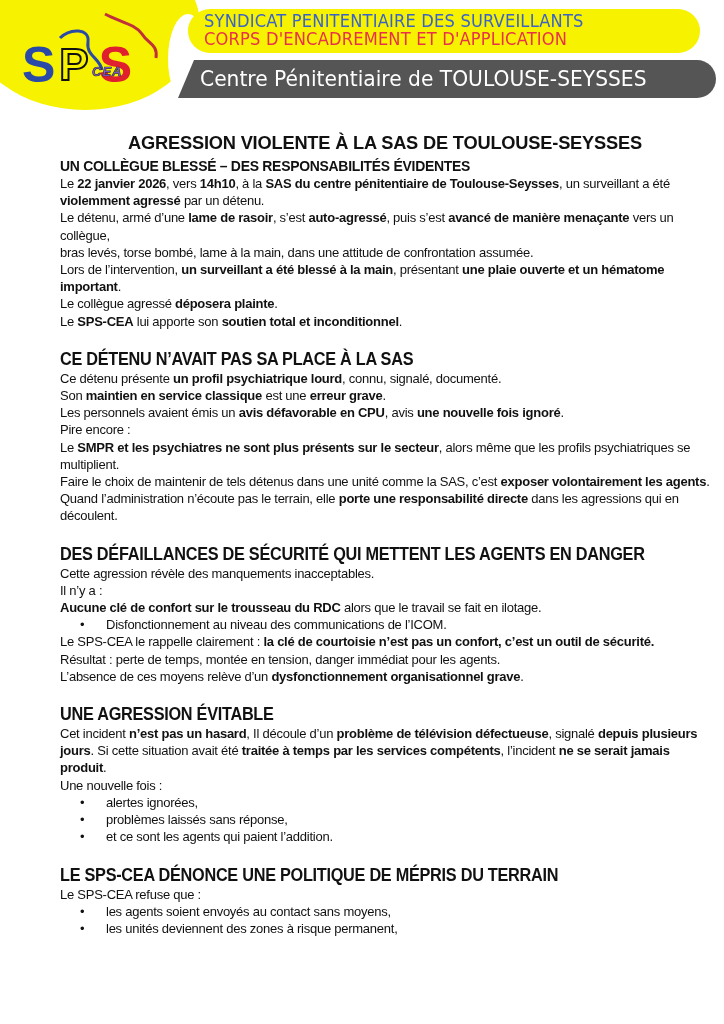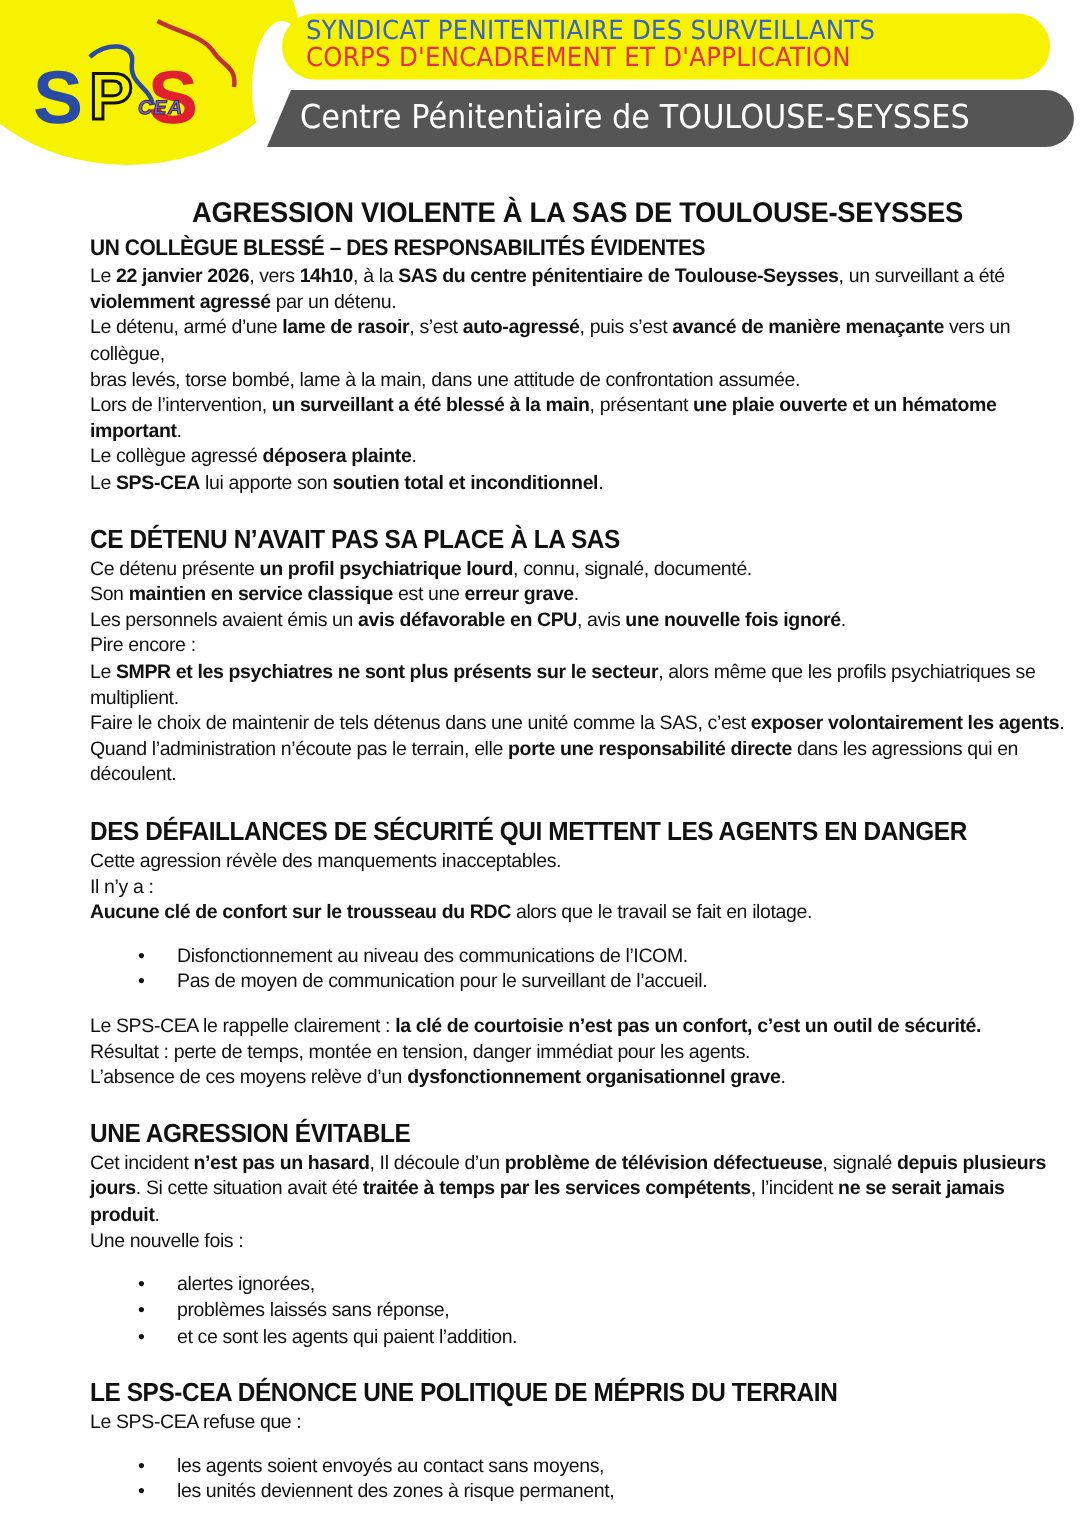--- a/index.html
+++ b/index.html
@@ -40,21 +40,21 @@
   
   .doc { position: absolute; left: 60px; top: 132px; width: 650px; }
   .doc-title { font-weight: bold; font-size: 19px; text-align: center; margin: 0 0 2px 0;
                letter-spacing: -0.2px; transform: scaleX(0.96); }
   .section-title { font-weight: bold; font-size: 17.5px; margin: 0; line-height: 22px;
                    letter-spacing: -0.3px; transform: scaleX(0.93); transform-origin: left; white-space: nowrap; }
   .section-title.first { font-size: 15px; line-height: 19px; }
   .section { margin-bottom: 18px; }
   .p { font-size: 13px; line-height: 17.2px; margin: 0; letter-spacing: -0.25px; }
   .p b { font-weight: bold; }
-  ul.bullets { margin: 12px; padding: 0 0 0 20px; list-style: none; }
+  ul.bullets { margin: 0; padding: 0 0 0 20px; list-style: none; }
   ul.bullets li { font-size: 13px; line-height: 17.2px; position: relative; padding-left: 26px;
                   letter-spacing: -0.25px; }
   ul.bullets li::before { content: "\2022"; position: absolute; left: 0; top: 0; font-size: 13px; }
 </style>
 </head>
 <body>
 
 <div class="header">
   <div class="logo-disc"></div>
   <div class="logo-white-arc"></div>
@@ -98,21 +98,20 @@
         <p class="p"><span>Faire le choix de maintenir de tels détenus dans une unité comme la SAS, c’est </span><b>exposer volontairement les agents</b><span>.</span></p>
         <p class="p"><span>Quand l’administration n’écoute pas le terrain, elle </span><b>porte une responsabilité directe</b><span> dans les agressions qui en découlent.</span></p>
       </div>
       <div class="section">
         <h2 class="section-title">DES DÉFAILLANCES DE SÉCURITÉ QUI METTENT LES AGENTS EN DANGER</h2>
         <p class="p"><span>Cette agression révèle des manquements inacceptables.</span></p>
         <p class="p"><span>Il n’y a :</span></p>
         <p class="p"><b>Aucune clé de confort sur le trousseau du RDC</b><span> alors que le travail se fait en ilotage.</span></p>
         <ul class="bullets">
           <li>Disfonctionnement au niveau des communications de l’ICOM.</li>
-          <li>Pas de moyen de communication pour le surveillant de l’accueil.</li>
         </ul>
         <p class="p"><span>Le SPS-CEA le rappelle clairement : </span><b>la clé de courtoisie n’est pas un confort, c’est un outil de sécurité.</b></p>
         <p class="p"><span>Résultat : perte de temps, montée en tension, danger immédiat pour les agents.</span></p>
         <p class="p"><span>L’absence de ces moyens relève d’un </span><b>dysfonctionnement organisationnel grave</b><span>.</span></p>
       </div>
       <div class="section">
         <h2 class="section-title">UNE AGRESSION ÉVITABLE</h2>
         <p class="p"><span>Cet incident </span><b>n’est pas un hasard</b><span>, Il découle d’un </span><b>problème de télévision défectueuse</b><span>, signalé </span><b>depuis plusieurs jours</b><span>. Si cette situation avait été </span><b>traitée à temps par les services compétents</b><span>, l’incident </span><b>ne se serait jamais produit</b><span>.</span></p>
         <p class="p"><span>Une nouvelle fois :</span></p>
         <ul class="bullets">

